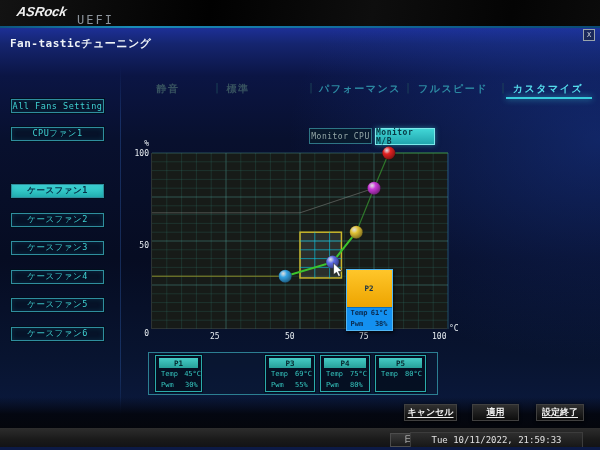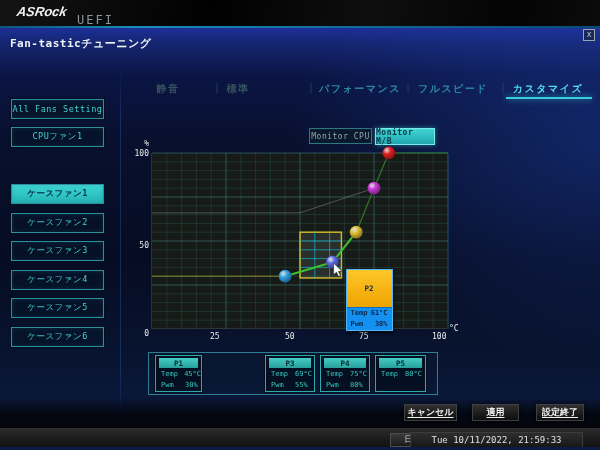--- a/index.html
+++ b/index.html
@@ -23,21 +23,21 @@
        linear-gradient(180deg,#1d2f96 0px,#15256f 16px,#0b1544 48px,#08102e 112px,#060c22 230px,#081430 330px,#0b1a40 400px);}
   .page-title{position:absolute;left:10px;top:36px;font-size:11px;font-weight:bold;
               color:#eef3f7;letter-spacing:.5px;}
   .close-btn{position:absolute;left:583px;top:29px;width:12px;height:12px;border:1px solid #9aa4ac;
              background:rgba(28,34,48,.55);color:#ced6dc;font-size:7px;display:flex;
              align-items:center;justify-content:center;cursor:pointer;}
   .vsep{position:absolute;left:120px;top:66px;width:1px;height:356px;
         background:linear-gradient(180deg,rgba(60,120,220,0),rgba(60,120,220,.28) 15%,rgba(60,120,220,.28) 85%,rgba(60,120,220,0));}
 
   
-  .side-btn{position:absolute;left:11px;width:93px;height:20px;display:flex;align-items:center;
+  .side-btn{position:absolute;left:11px;width:93px;height:14px;display:flex;align-items:center;
             justify-content:center;font-size:8.5px;color:#3fd2d2;letter-spacing:.5px;
             background:rgba(7,19,40,.78);border:1px solid #2f8e9e;cursor:pointer;
             box-shadow:0 0 0 1px rgba(0,16,28,.85), inset 0 0 5px rgba(25,125,145,.25);}
   .side-btn.selected{background:linear-gradient(#3fd6d6,#24b4b4);color:#063048;font-weight:bold;}
 
   
   .tab{position:absolute;top:82px;transform:translateX(-50%);white-space:nowrap;
        font-size:10px;font-weight:bold;letter-spacing:1.5px;cursor:pointer;}
   .tab.dim{color:#37525f;} .tab.mid{color:#2c89a2;} .tab.active{color:#55dcec;}
   .tab-sep{position:absolute;top:82px;font-size:10px;color:#1f4a5a;}

